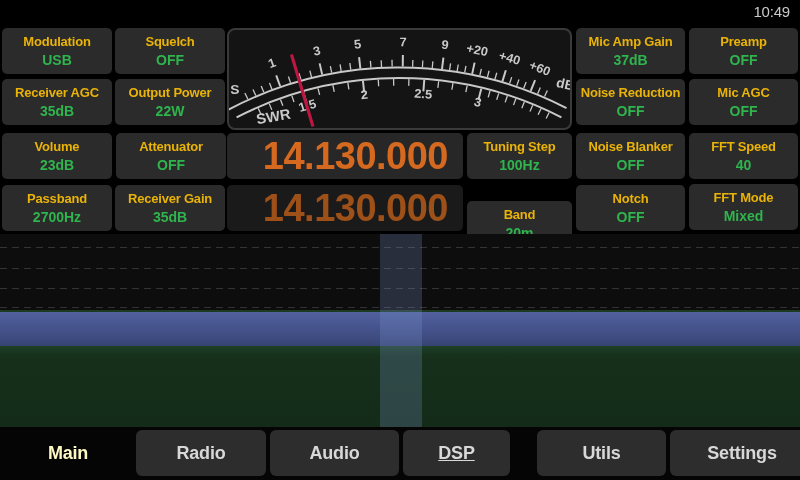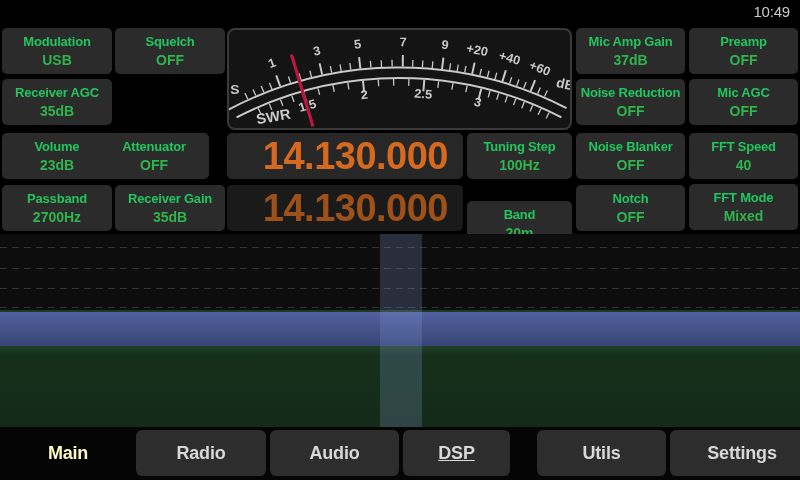--- a/index.html
+++ b/index.html
@@ -1,20 +1,20 @@
 <!DOCTYPE html>
 <html style="--green: #2fb44e; --orange_active: #d4691f; --orange_dim: #9e5019; --needle: #bc1740; --meter_scale: #c9c9c9; --band_blue: #47558f; --waterfall_green: #16301c; --column_highlight: rgba(130,155,215,0.24);"><head>
 <meta charset="utf-8">
 <style>
   html,body{margin:0;padding:0;background:#000;}
   body{width:800px;height:480px;overflow:hidden;font-family:"Liberation Sans",sans-serif;}
   .screen{position:relative;width:800px;height:480px;background:#000;}
   .clock{position:absolute;top:3px;right:10px;font-size:15px;font-weight:normal;color:#c9c9c9;letter-spacing:-0.2px;}
   .tile{position:absolute;width:110px;height:46px;background:#2b2b2b;border-radius:5px;text-align:center;box-sizing:border-box;padding-top:5px;}
-  .t-label{font-size:13px;font-weight:bold;color:#22c55e;letter-spacing:-0.2px;line-height:17px;white-space:nowrap;}
+  .t-label{font-size:13px;font-weight:bold;color:#eab308;letter-spacing:-0.2px;line-height:17px;white-space:nowrap;}
   .t-value{font-size:14px;font-weight:bold;color:var(--green);line-height:20px;white-space:nowrap;}
   .meter-box{position:absolute;left:227px;top:28px;width:345px;height:102px;background:#141414;border:2px solid #3a3a3a;border-radius:8px;box-sizing:border-box;overflow:hidden;}
   .meter-box svg{position:absolute;left:0;top:0;width:100%;height:100%;}
   .freq{position:absolute;left:227px;width:236px;height:46px;border-radius:5px;text-align:right;line-height:46px;font-weight:bold;font-size:38px;letter-spacing:-0.5px;}
   .freq .digits{display:inline-block;padding-right:15px;}
   .freq.active{top:133px;background:#272727;color:var(--orange_active);}
   .freq.dim{top:185px;background:#1a1a1a;color:var(--orange_dim);}
   .spectrum{position:absolute;left:0;top:234px;width:800px;height:193px;background:#0d0d0d;}
   .gridline{position:absolute;left:0;width:800px;height:1px;background:repeating-linear-gradient(90deg,#333 0 7px,transparent 7px 12px);}
   .floor-line{position:absolute;left:0;top:76px;width:800px;height:2px;background:#1d3b23;}
@@ -45,20 +45,24 @@
     <div class="t-value">37dB</div>
   </div>
   <div class="tile" style="left:689px;top:28px;width:109px;">
     <div class="t-label">Preamp</div>
     <div class="t-value">OFF</div>
   </div>
 
   <div class="tile" style="left:2px;top:79px;">
     <div class="t-label">Receiver AGC</div>
     <div class="t-value">35dB</div>
+  </div>
+  <div class="tile" style="left:115px;top:79px;">
+    <div class="t-label">Output Power</div>
+    <div class="t-value">22W</div>
   </div>
   <div class="tile" style="left:576px;top:79px;width:109px;">
     <div class="t-label">Noise Reduction</div>
     <div class="t-value">OFF</div>
   </div>
   <div class="tile" style="left:689px;top:79px;width:109px;">
     <div class="t-label">Mic AGC</div>
     <div class="t-value">OFF</div>
   </div>
 
@@ -144,21 +148,21 @@
           <text x="45.71446731952037" y="95.11975427127538" fill="#c9c9c9" font-size="15" font-weight="bold" text-anchor="middle" font-family="&quot;Liberation Sans&quot;,sans-serif" transform="rotate(-10 45.71446731952037 95.11975427127538)">SWR</text>
           <line x1="63.1934686447006" y1="25.485462585992195" x2="84.95477491576048" y2="100.38837006879379" stroke="#bc1740" stroke-width="3.2"></line>
         </g>
     </svg>
   </div>
 
   <div class="tile" style="left:2px;top:133px;">
     <div class="t-label">Volume</div>
     <div class="t-value">23dB</div>
   </div>
-  <div class="tile" style="left:99px;top:133px;">
+  <div class="tile" style="left:116px;top:133px;">
     <div class="t-label">Attenuator</div>
     <div class="t-value">OFF</div>
   </div>
   <div class="freq active">
     <span class="digits">14.130.000</span>
   </div>
   <div class="tile" style="left:467px;top:133px;width:105px;">
     <div class="t-label">Tuning Step</div>
     <div class="t-value">100Hz</div>
   </div>

